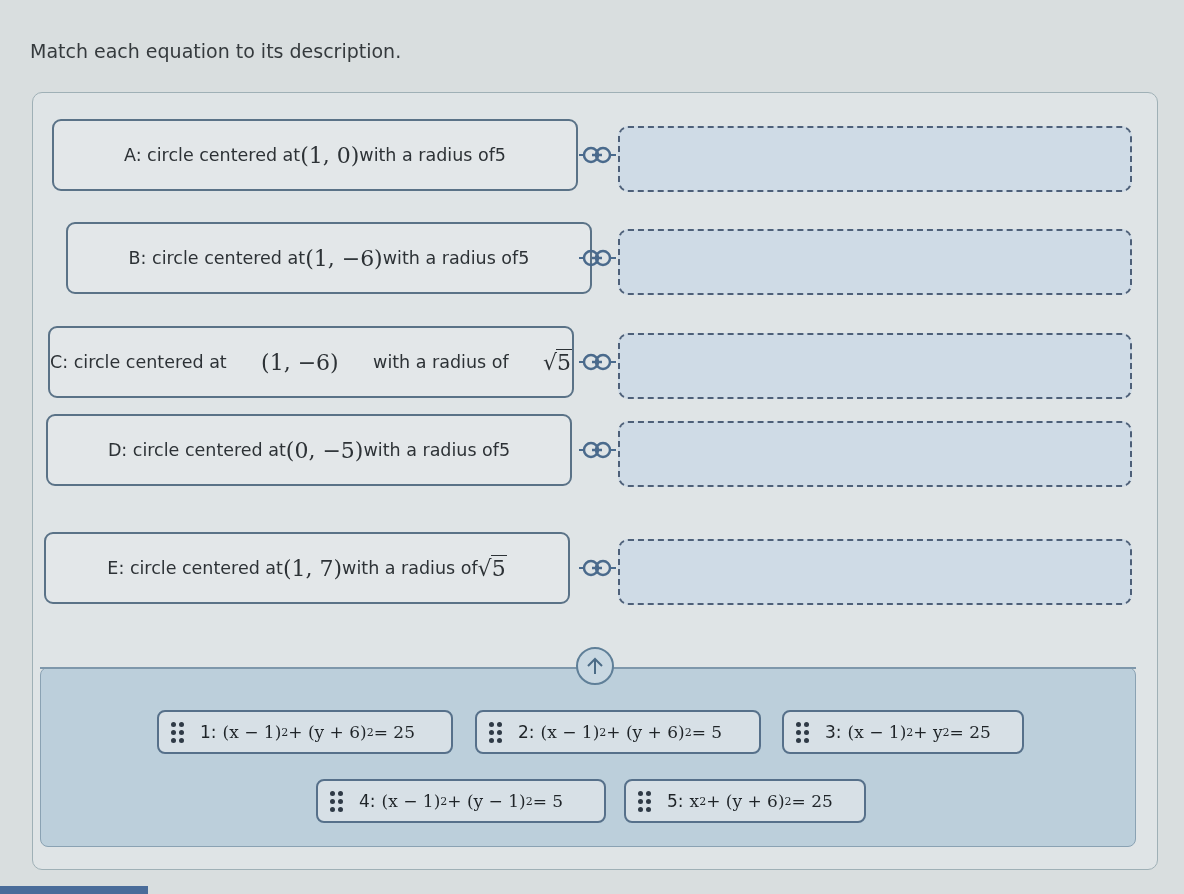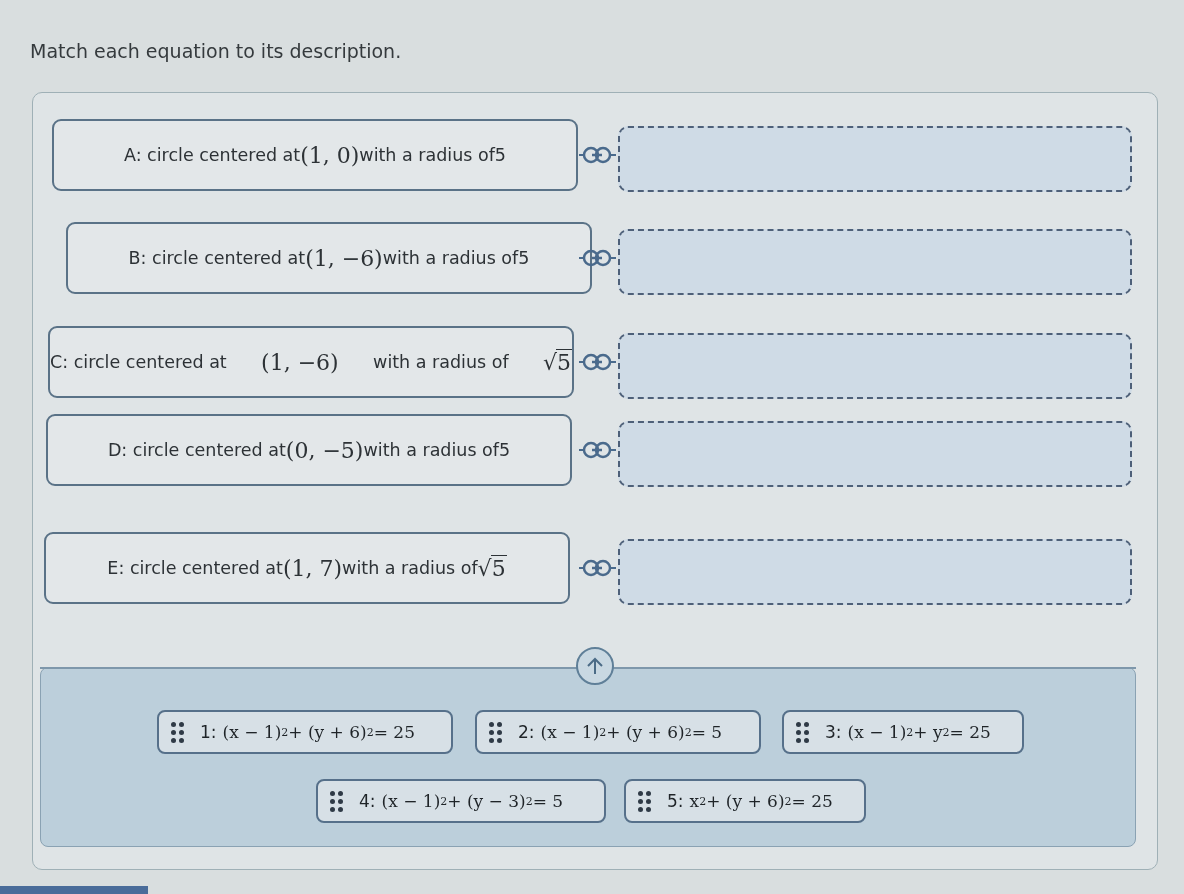--- a/index.html
+++ b/index.html
@@ -229,21 +229,21 @@
       <span></span>
       <span></span>
       <span></span>
       <span></span>
       <span></span>
       <span></span>
     </span>
   <span class="num">4:</span>
   <span>(x − 1)</span>
     <sup>2</sup>
-    <span> + (y − 3)</span>
+    <span> + (y − 1)</span>
     <sup>2</sup>
     <span> = 5</span>
 </div>
 
 <div class="chip" style="left:624px; top:779px; width:242px;">
   <span class="grip">
       <span></span>
       <span></span>
       <span></span>
       <span></span>

